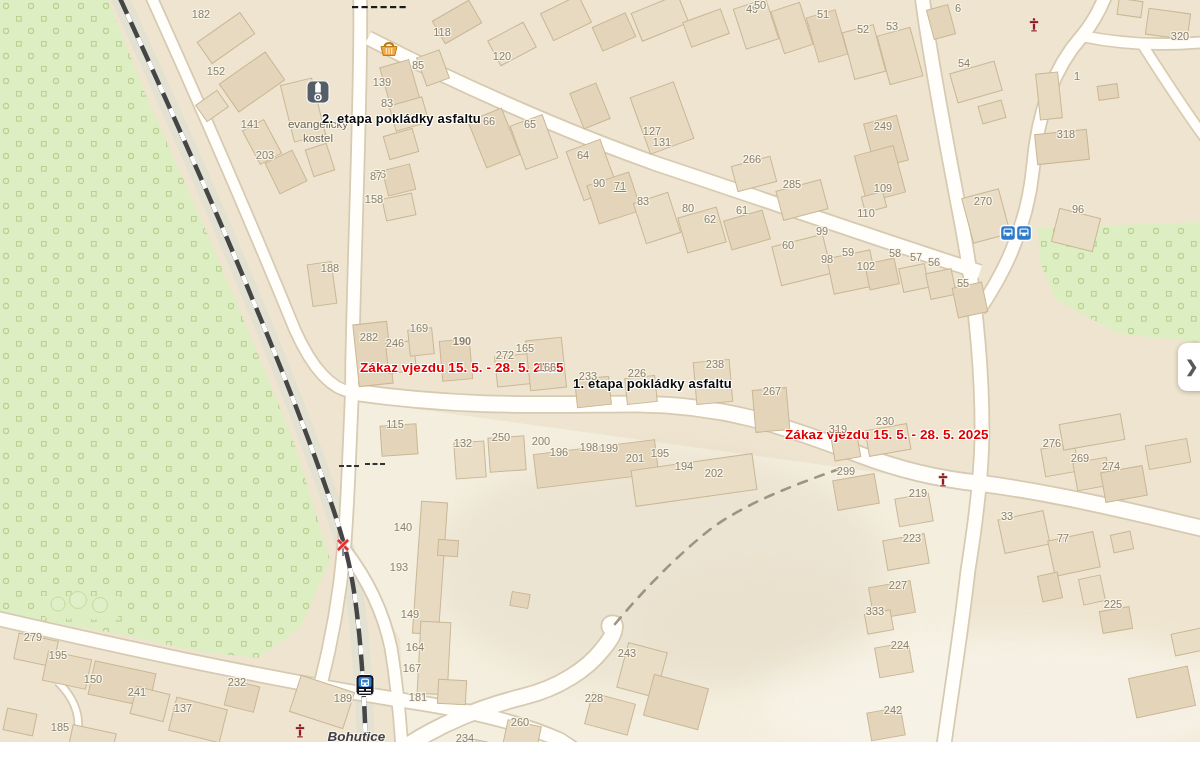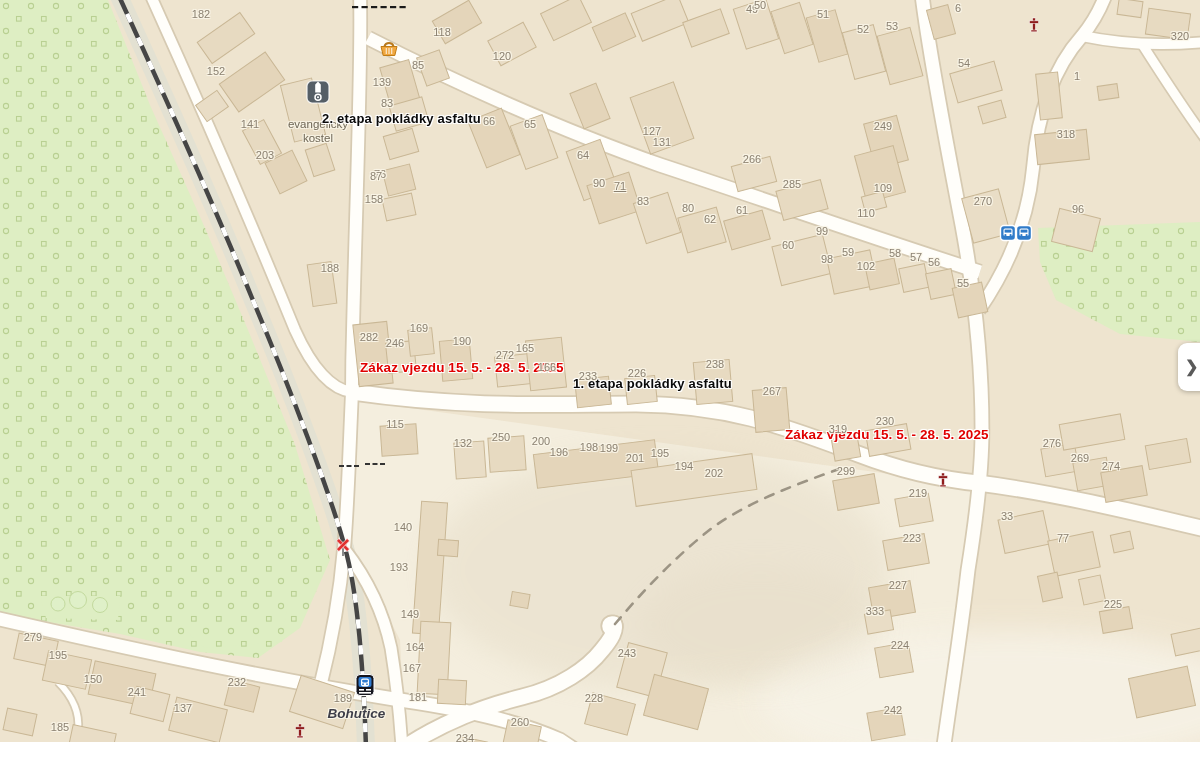--- a/index.html
+++ b/index.html
@@ -285,21 +285,21 @@
             <rect x="-6" y="4" width="5" height="1.6" fill="#ffffff"></rect>
             <rect x="1" y="4" width="5" height="1.6" fill="#ffffff"></rect>
             <rect x="-6" y="7" width="12" height="1.6" fill="#ffffff"></rect>
           </g>
         </g>
     </svg>
 
     <div id="labels">
       <div class="poi-label" style="left:318px;top:124px;">evangelický</div>
       <div class="poi-label" style="left:318px;top:138px;">kostel</div>
-      <div class="village" style="left:341px;top:713px;padding-left:31px;">Bohutice</div>
+      <div class="village" style="left:341px;top:736px;padding-left:31px;">Bohutice</div>
       <div class="txt stage" style="left:322px;top:118px;">2. etapa pokládky asfaltu</div>
       <div class="txt stage" style="left:573px;top:383px;">1. etapa pokládky asfaltu</div>
       <div class="txt ban" style="left:360px;top:367px;color:#e00000;">Zákaz vjezdu 15. 5. - 28. 5. 2025</div>
       <div class="txt ban" style="left:785px;top:434px;color:#e00000;">Zákaz vjezdu 15. 5. - 28. 5. 2025</div>
     <div class="num" style="left: 201px; top: 14px;">182</div>
         <div class="num" style="left: 216px; top: 71px;">152</div>
         <div class="num" style="left: 250px; top: 124px;">141</div>
         <div class="num" style="left: 265px; top: 155px; text-align: right;">203</div>
         <div class="num" style="left: 382px; top: 82px;">139</div>
         <div class="num" style="left: 418px; top: 65px;">85</div>
@@ -343,21 +343,21 @@
         <div class="num" style="left: 848px; top: 252px;">59</div>
         <div class="num" style="left: 866px; top: 266px;">102</div>
         <div class="num" style="left: 895px; top: 253px;">58</div>
         <div class="num" style="left: 916px; top: 257px;">57</div>
         <div class="num" style="left: 934px; top: 262px;">56</div>
         <div class="num" style="left: 963px; top: 283px;">55</div>
         <div class="num" style="left: 330px; top: 268px;">188</div>
         <div class="num" style="left: 369px; top: 337px;">282</div>
         <div class="num" style="left: 395px; top: 343px;">246</div>
         <div class="num" style="left: 419px; top: 328px;">169</div>
-        <div class="num" style="left: 462px; top: 341px;">190</div>
+        <div class="num" style="left: 462px; top: 341px; font-weight: bold;">190</div>
         <div class="num" style="left: 505px; top: 355px;">272</div>
         <div class="num" style="left: 525px; top: 348px;">165</div>
         <div class="num" style="left: 547px; top: 367px;">166</div>
         <div class="num" style="left: 588px; top: 376px;">233</div>
         <div class="num" style="left: 637px; top: 373px;">226</div>
         <div class="num" style="left: 715px; top: 364px;">238</div>
         <div class="num" style="left: 772px; top: 391px;">267</div>
         <div class="num" style="left: 395px; top: 424px;">115</div>
         <div class="num" style="left: 463px; top: 443px;">132</div>
         <div class="num" style="left: 501px; top: 437px;">250</div>

